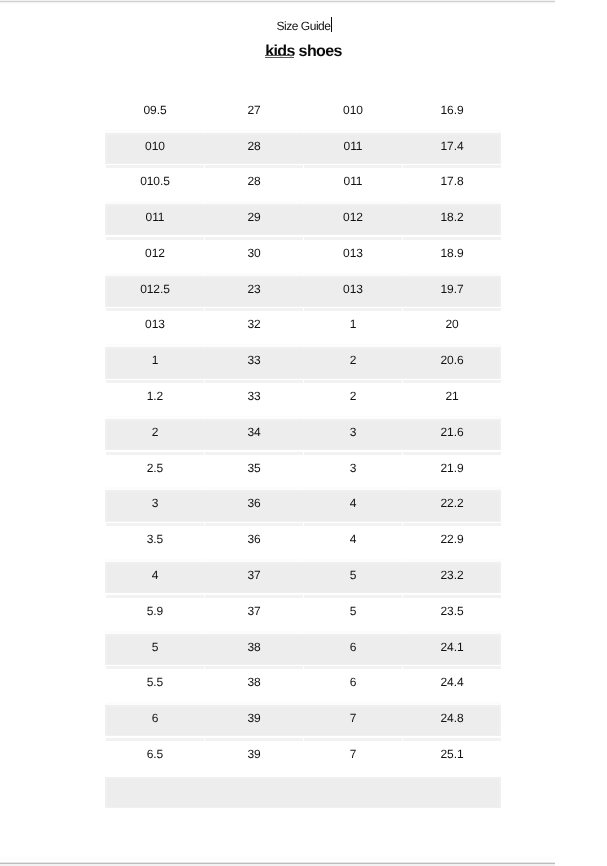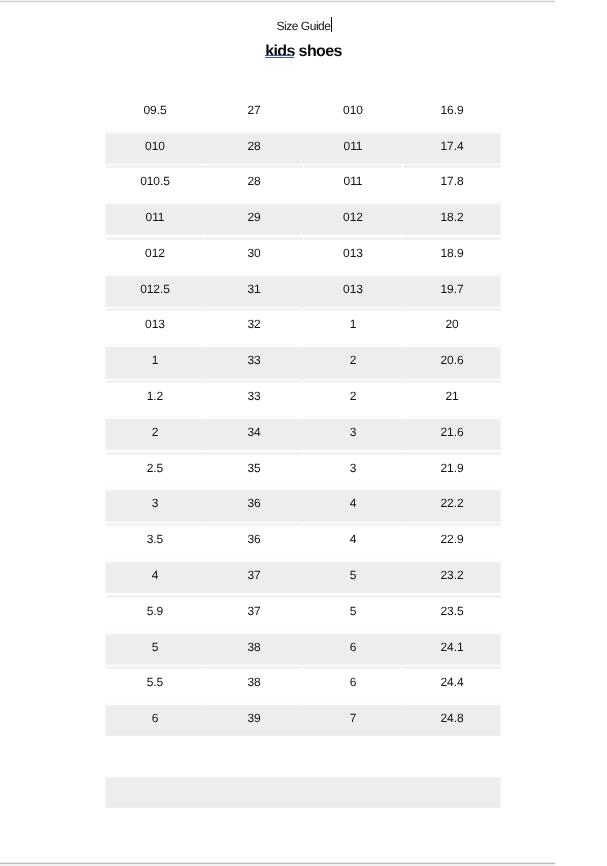--- a/index.html
+++ b/index.html
@@ -120,21 +120,21 @@
           <td>18.2</td>
         </tr>
         <tr>
           <td>012</td>
           <td>30</td>
           <td>013</td>
           <td>18.9</td>
         </tr>
         <tr>
           <td>012.5</td>
-          <td>31</td>
+          <td>23</td>
           <td>013</td>
           <td>19.7</td>
         </tr>
         <tr>
           <td>013</td>
           <td>32</td>
           <td>1</td>
           <td>20</td>
         </tr>
         <tr>
@@ -196,15 +196,21 @@
           <td>38</td>
           <td>6</td>
           <td>24.4</td>
         </tr>
         <tr>
           <td>6</td>
           <td>39</td>
           <td>7</td>
           <td>24.8</td>
         </tr>
+        <tr>
+          <td>6.5</td>
+          <td>39</td>
+          <td>7</td>
+          <td>25.1</td>
+        </tr>
       </tbody>
     </table>
 </div>
 
 </body></html>

